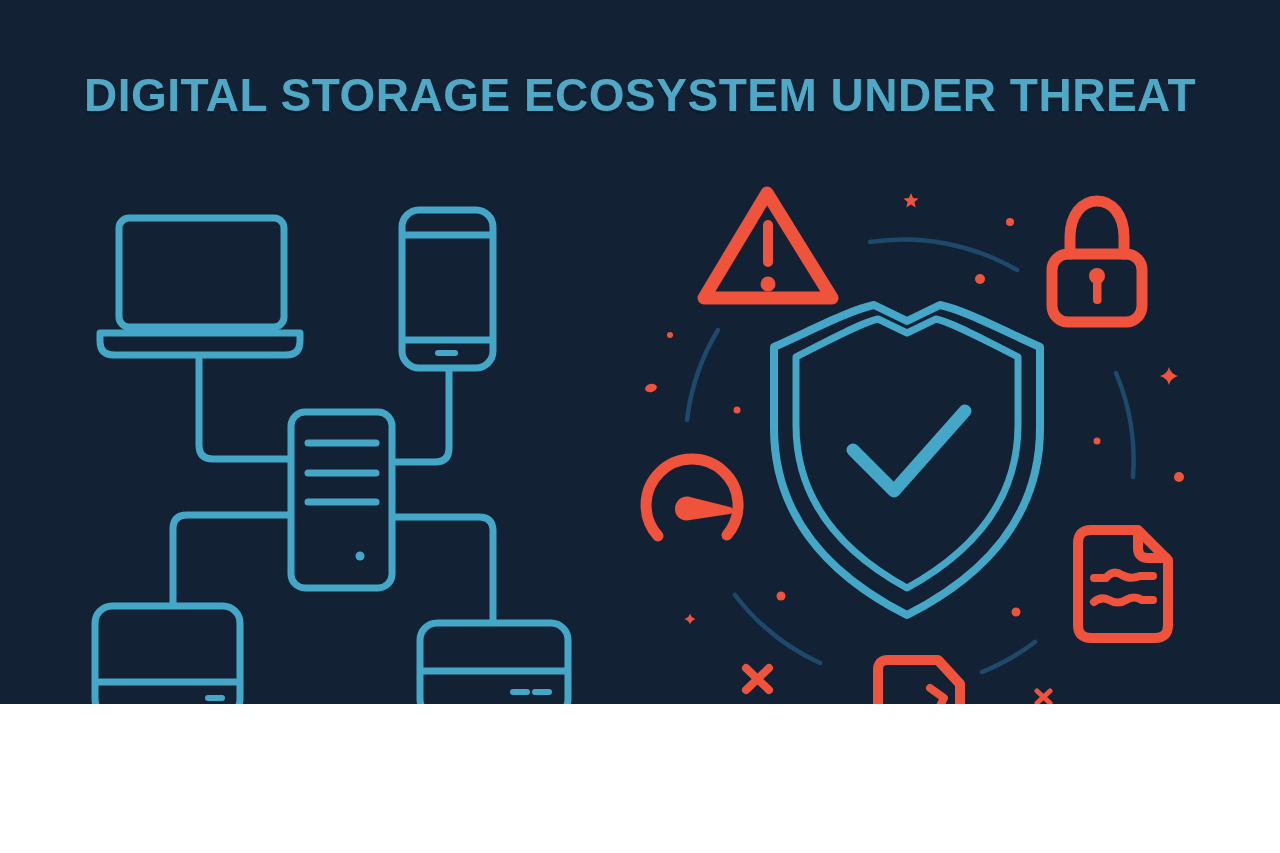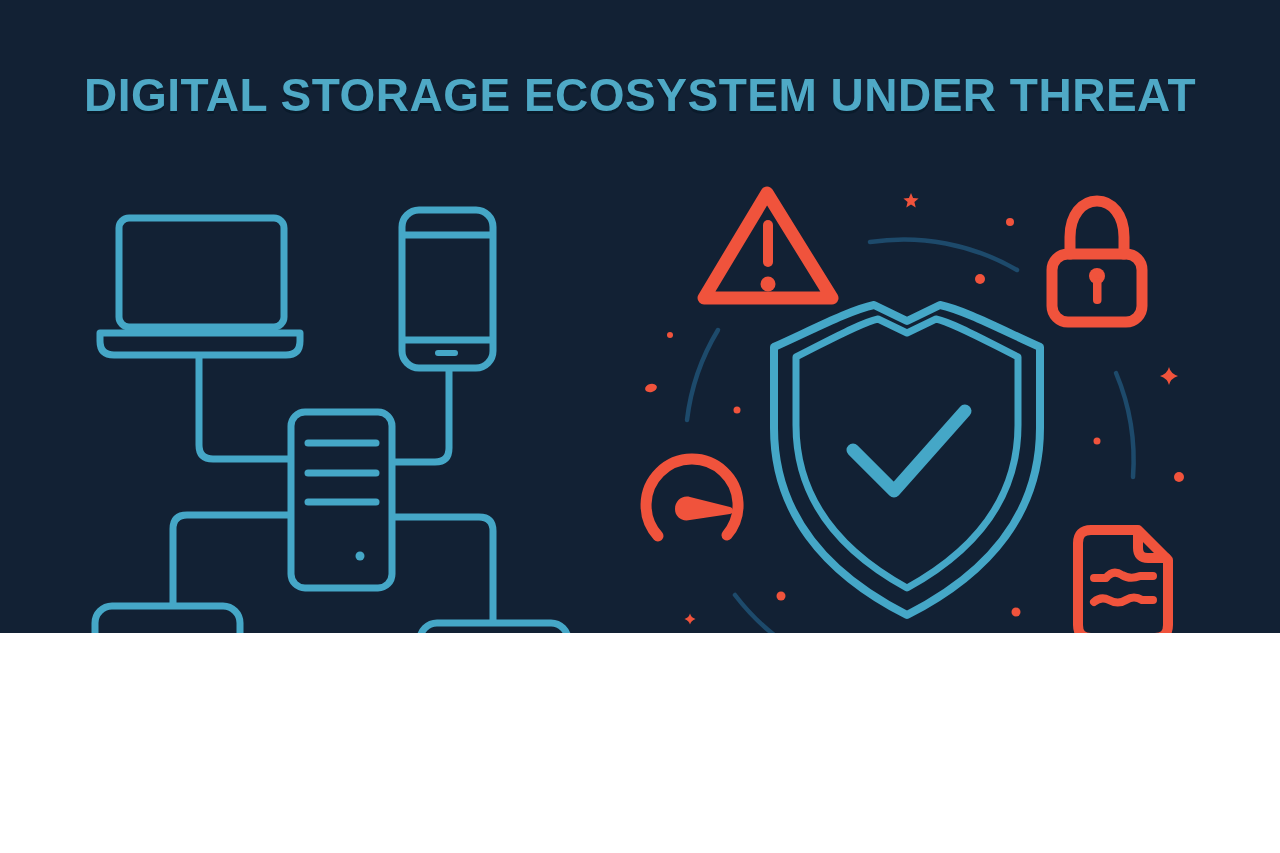--- a/index.html
+++ b/index.html
@@ -1,18 +1,18 @@
 <!DOCTYPE html>
 <html style="--background: #122134; --title-text: #4fa9c6; --device-stroke: #45a7c7; --threat-accent: #f0533c; --orbit-arc: #1d4a6b;"><head>
 <meta charset="utf-8">
 <style>
   html,body{margin:0;padding:0;}
   .canvas{
     position:relative;
-    width:1280px;height:633px;
+    width:1280px;height:704px;
     background:var(--background,#12213​4);
     overflow:hidden;
     font-family:"Liberation Sans", sans-serif;
   }
   .title{
     position:absolute;
     top:72px;left:0;width:1280px;
     margin:0;
     text-align:center;
     font-size:46px;

